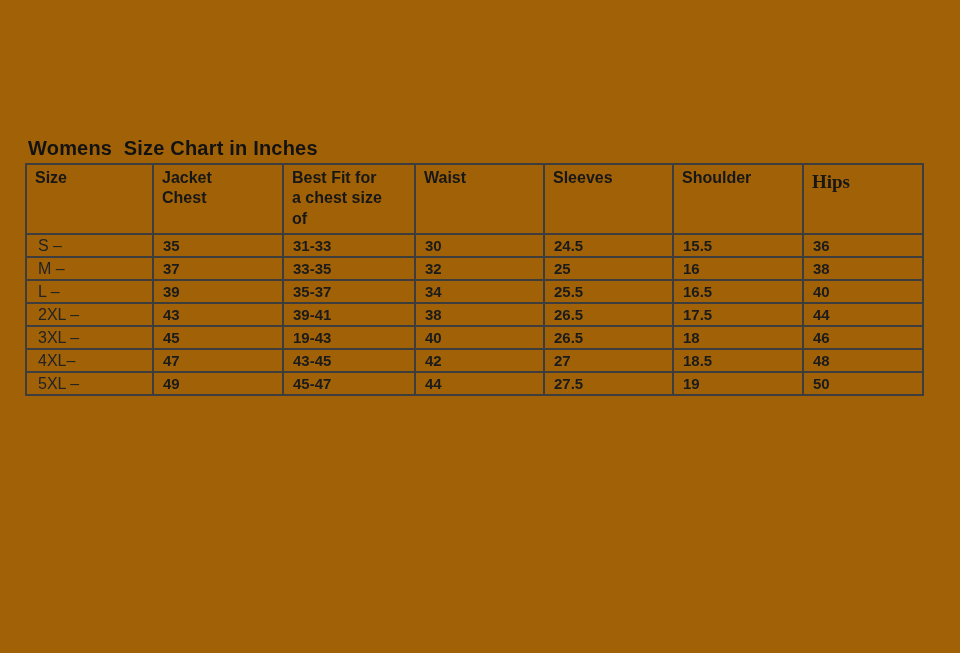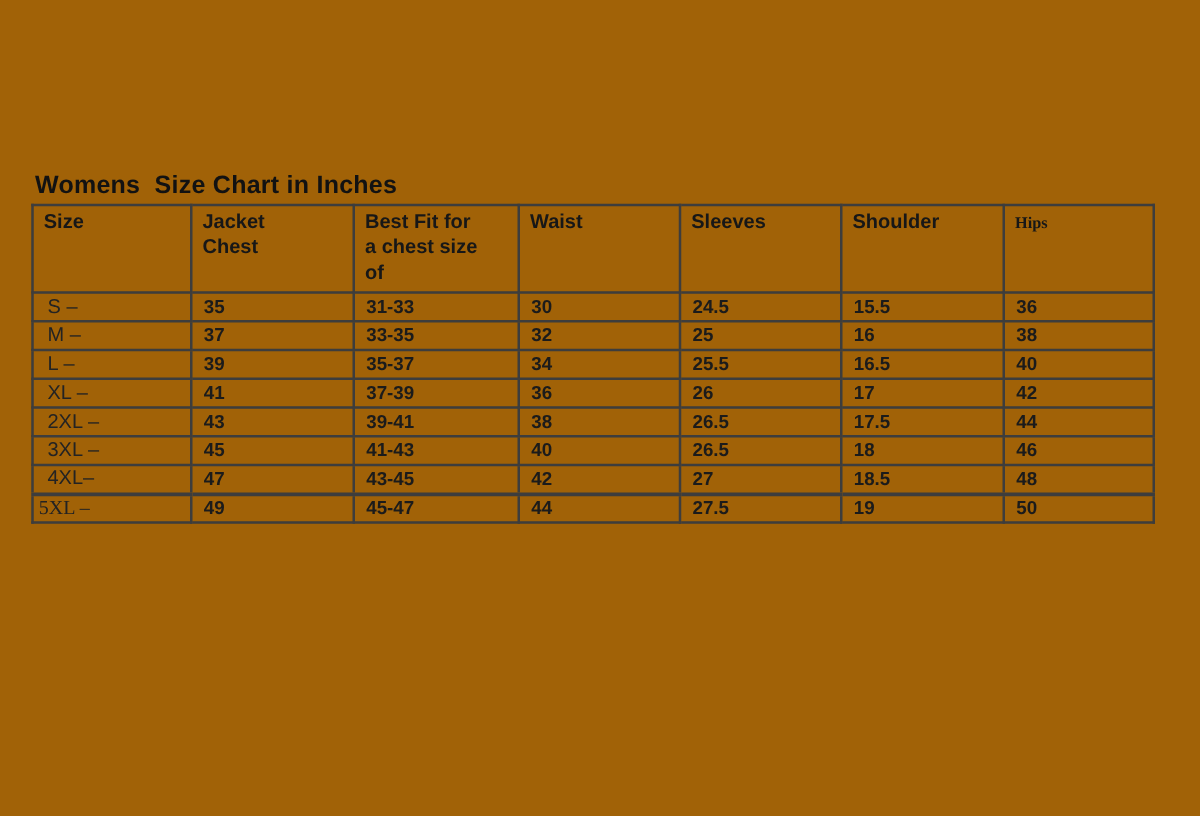--- a/index.html
+++ b/index.html
@@ -42,21 +42,21 @@
     vertical-align: top;
     padding: 3px 2px 0 8px;
     font-size: 16px;
     font-weight: bold;
     color: #171717;
     white-space: pre-line;
     line-height: 1.28;
   }
   th.hips {
     font-family: "Liberation Serif", serif;
-    font-size: 13px;
+    font-size: 19px;
     padding-top: 5px;
   }
   td {
     padding: 0 2px 0 9px;
     font-size: 15px;
     font-weight: bold;
     vertical-align: middle;
     color: #1b1b1b;
     white-space: nowrap;
   }
@@ -128,41 +128,32 @@
       <tr>
         <td class="size">L –</td>
         <td>39</td>
         <td>35-37</td>
         <td>34</td>
         <td>25.5</td>
         <td>16.5</td>
         <td>40</td>
       </tr>
       <tr>
-        <td class="size">XL –</td>
-        <td>41</td>
-        <td>37-39</td>
-        <td>36</td>
-        <td>26</td>
-        <td>17</td>
-        <td>42</td>
-      </tr>
-      <tr>
         <td class="size">2XL –</td>
         <td>43</td>
         <td>39-41</td>
         <td>38</td>
         <td>26.5</td>
         <td>17.5</td>
         <td>44</td>
       </tr>
       <tr>
         <td class="size">3XL –</td>
         <td>45</td>
-        <td>41-43</td>
+        <td>19-43</td>
         <td>40</td>
         <td>26.5</td>
         <td>18</td>
         <td>46</td>
       </tr>
       <tr>
         <td class="size">4XL–</td>
         <td>47</td>
         <td>43-45</td>
         <td>42</td>

